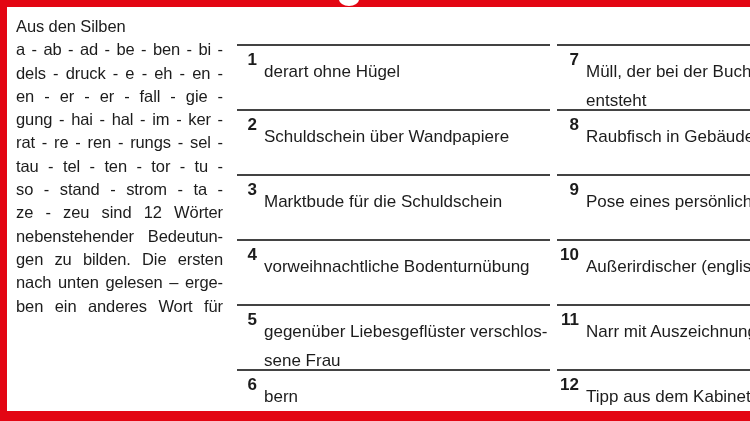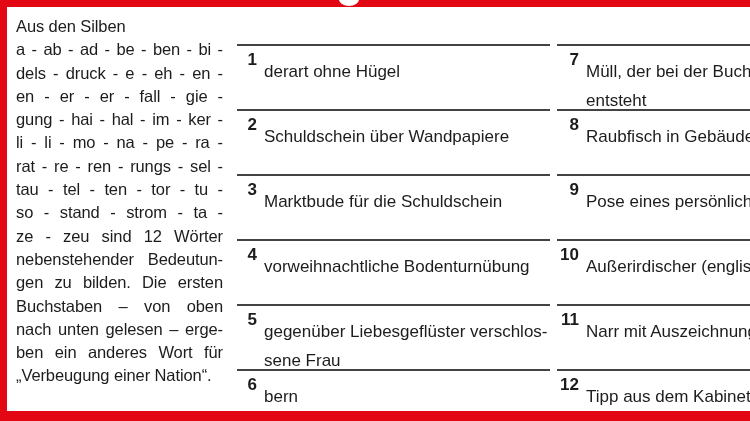--- a/index.html
+++ b/index.html
@@ -50,31 +50,28 @@
   <div class="frame-left"></div>
   <div class="frame-bottom"></div>
 
   <div class="left-col">
     <div class="intro">Aus den Silben</div>
     <div>
         <div class="line"><span class="seg bold">a - ab - ad - be - ben - bi -</span></div>
         <div class="line"><span class="seg bold">dels - druck - e - eh - en -</span></div>
         <div class="line"><span class="seg bold">en - er - er - fall - gie -</span></div>
         <div class="line"><span class="seg bold">gung - hai - hal - im - ker -</span></div>
-        <div class="line"><span class="seg bold">li - li - mo - na - pe - ra -</span></div>
         <div class="line"><span class="seg bold">rat - re - ren - rungs - sel -</span></div>
         <div class="line"><span class="seg bold">tau - tel - ten - tor - tu -</span></div>
         <div class="line"><span class="seg bold">so - stand - strom - ta -</span></div>
         <div class="line"><span class="seg bold">ze - zeu</span><span class="seg"> sind 12 Wörter</span></div>
         <div class="line"><span class="seg">nebenstehender Bedeutun-</span></div>
         <div class="line"><span class="seg">gen zu bilden. Die ersten</span></div>
-        <div class="line"><span class="seg">Buchstaben – von oben</span></div>
         <div class="line"><span class="seg">nach unten gelesen – erge-</span></div>
         <div class="line"><span class="seg">ben ein anderes Wort für</span></div>
-        <div class="line flush"><span class="seg">„Verbeugung einer Nation“.</span></div>
       </div>
   </div>
 
   <div class="clue-col c1">
       <div class="cell">
         <div class="row">
           <div class="num">1</div>
           <div class="ctext">
             <div class="cl">derart ohne Hügel</div>
           </div>

